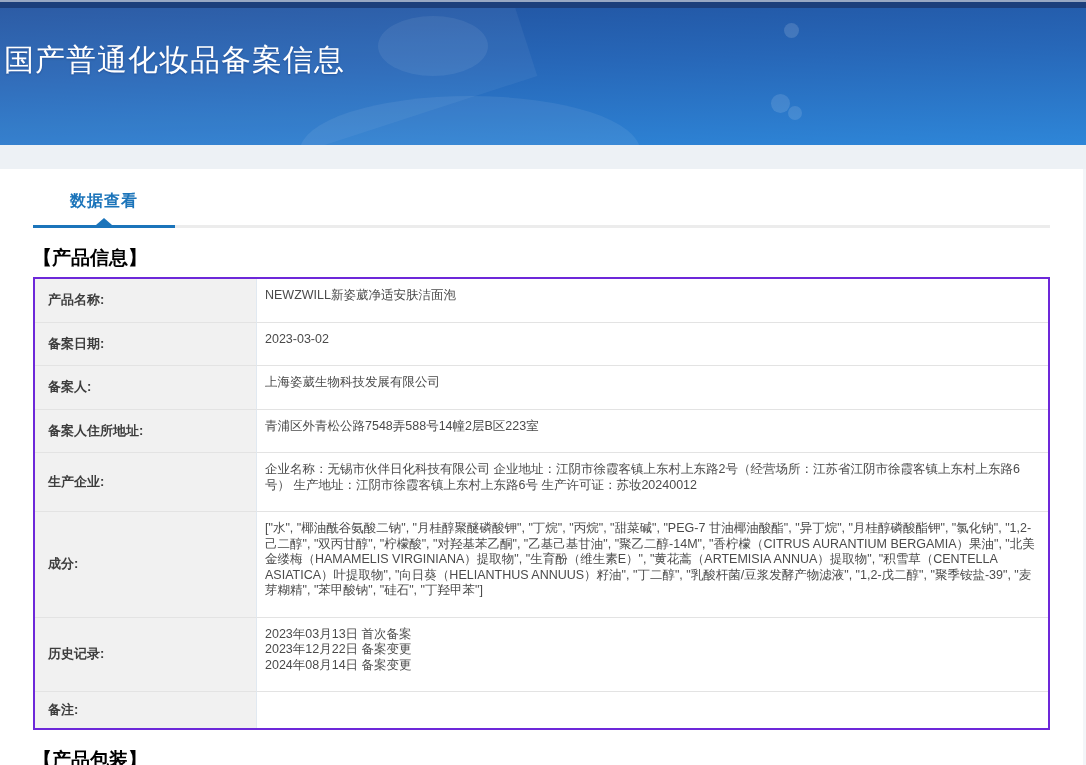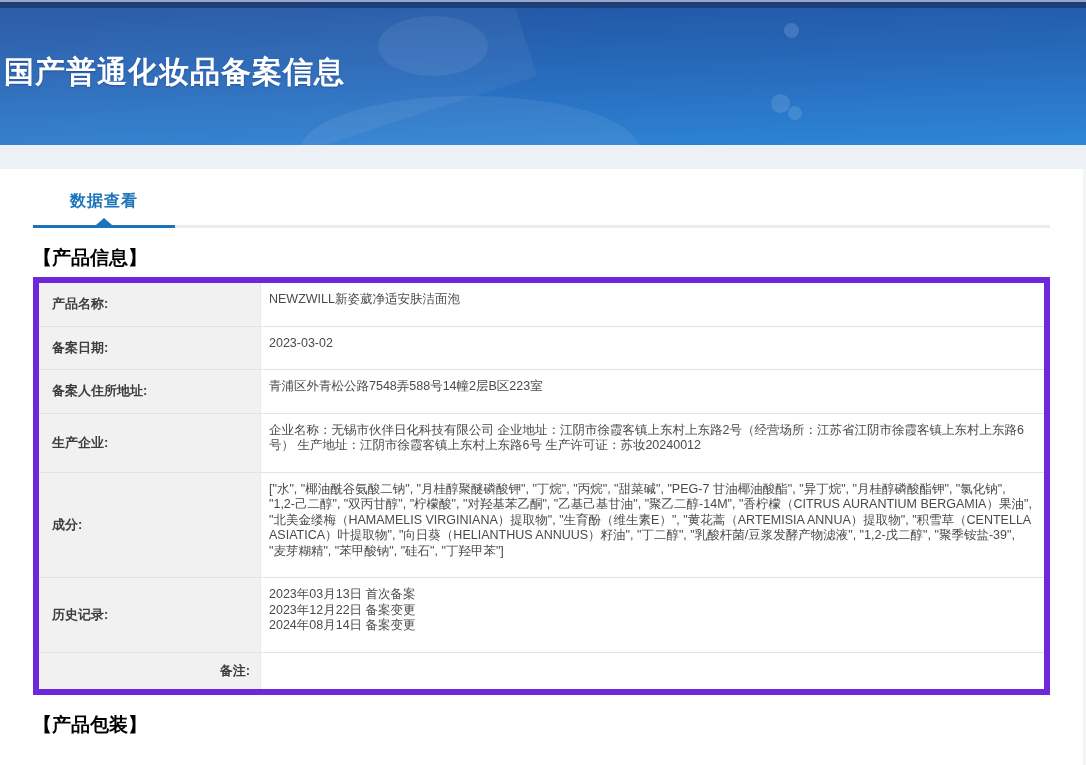--- a/index.html
+++ b/index.html
@@ -28,22 +28,22 @@
     background:rgba(255,255,255,0.07); border-radius:50%;
   }
   .deco-ellipse-b {
     position:absolute; left:300px; top:96px; width:340px; height:110px;
     background:rgba(255,255,255,0.07); border-radius:50%;
   }
   .deco-circle-1 { position:absolute; left:784px; top:23px; width:15px; height:15px; border-radius:50%; background:rgba(255,255,255,0.14); }
   .deco-circle-2 { position:absolute; left:771px; top:94px; width:19px; height:19px; border-radius:50%; background:rgba(255,255,255,0.12); }
   .deco-circle-3 { position:absolute; left:788px; top:106px; width:14px; height:14px; border-radius:50%; background:rgba(255,255,255,0.12); }
   .banner h1 {
-    position:absolute; left:4px; top:52px;
-    color:#ffffff; font-size:30px; font-weight:bold; letter-spacing:1px;
+    position:absolute; left:4px; top:40px;
+    color:#ffffff; font-size:30px; font-weight:normal; letter-spacing:1px;
     text-shadow:0 1px 2px rgba(0,0,60,0.25);
   }
   
   .card {
     margin-top:24px; background:#ffffff; height:740px;
     padding:22px 33px 0 33px; overflow:hidden;
     border-right:3px solid #f3f5f8;
   }
   
   .tabs { border-bottom:3px solid #ececec; position:relative; }
@@ -62,34 +62,34 @@
     border-left:8px solid transparent; border-right:8px solid transparent;
     border-bottom:7px solid #1b74ba;
   }
   
   .section-heading {
     margin:17px 0 6px 0; font-size:19px; font-weight:bold; color:#000;
   }
   
   table.info {
     width:100%; border-collapse:separate; border-spacing:0;
-    border:6px solid #6d28d9;
+    border:2px solid #6d28d9;
   }
   table.info th {
     width:222px; background:#f1f1f1; text-align:left; vertical-align:middle;
     font-size:13px; font-weight:bold; color:#3d3d3d;
     padding:10px 10px 10px 13px; line-height:16px;
     border-bottom:1px solid #e3e3e3; border-right:1px solid #e1e9f1;
   }
   table.info td {
     vertical-align:middle; font-size:12.5px; color:#4a4a4a;
     padding:9px 10px 18px 8px; line-height:15.5px;
     border-bottom:1px solid #e3e3e3;
   }
-  table.info tr:last-child th, table.info tr:last-child td { border-bottom:none;text-align:right; }
+  table.info tr:last-child th, table.info tr:last-child td { border-bottom:none; }
   td.multiline { white-space:pre-line; line-height:13.5px; }
   td.ingredients { line-height:13px; font-size:12px; padding-top:6px; padding-bottom:6px; }
 </style>
 </head>
 <body>
 
 <div class="banner">
   <span class="deco-band"></span>
   <span class="deco-ellipse-a"></span>
   <span class="deco-ellipse-b"></span>
@@ -116,20 +116,24 @@
     <tbody>
         <tr>
       <th>产品名称:</th>
       <td>NEWZWILL新姿葳净适安肤洁面泡</td>
     </tr>
     <tr>
       <th>备案日期:</th>
       <td>2023-03-02</td>
     </tr>
     <tr>
+      <th>备案人:</th>
+      <td>上海姿葳生物科技发展有限公司</td>
+    </tr>
+    <tr>
       <th>备案人住所地址:</th>
       <td>青浦区外青松公路7548弄588号14幢2层B区223室</td>
     </tr>
     <tr>
       <th>生产企业:</th>
       <td>企业名称：无锡市伙伴日化科技有限公司 企业地址：江阴市徐霞客镇上东村上东路2号（经营场所：江苏省江阴市徐霞客镇上东村上东路6号） 生产地址：江阴市徐霞客镇上东村上东路6号 生产许可证：苏妆20240012</td>
     </tr>
     <tr>
       <th>成分:</th>
       <td class="ingredients">["水", "椰油酰谷氨酸二钠", "月桂醇聚醚磷酸钾", "丁烷", "丙烷", "甜菜碱", "PEG-7 甘油椰油酸酯", "异丁烷", "月桂醇磷酸酯钾", "氯化钠", "1,2-己二醇", "双丙甘醇", "柠檬酸", "对羟基苯乙酮", "乙基己基甘油", "聚乙二醇-14M", "香柠檬（CITRUS AURANTIUM BERGAMIA）果油", "北美金缕梅（HAMAMELIS VIRGINIANA）提取物", "生育酚（维生素E）", "黄花蒿（ARTEMISIA ANNUA）提取物", "积雪草（CENTELLA ASIATICA）叶提取物", "向日葵（HELIANTHUS ANNUUS）籽油", "丁二醇", "乳酸杆菌/豆浆发酵产物滤液", "1,2-戊二醇", "聚季铵盐-39", "麦芽糊精", "苯甲酸钠", "硅石", "丁羟甲苯"]</td>

